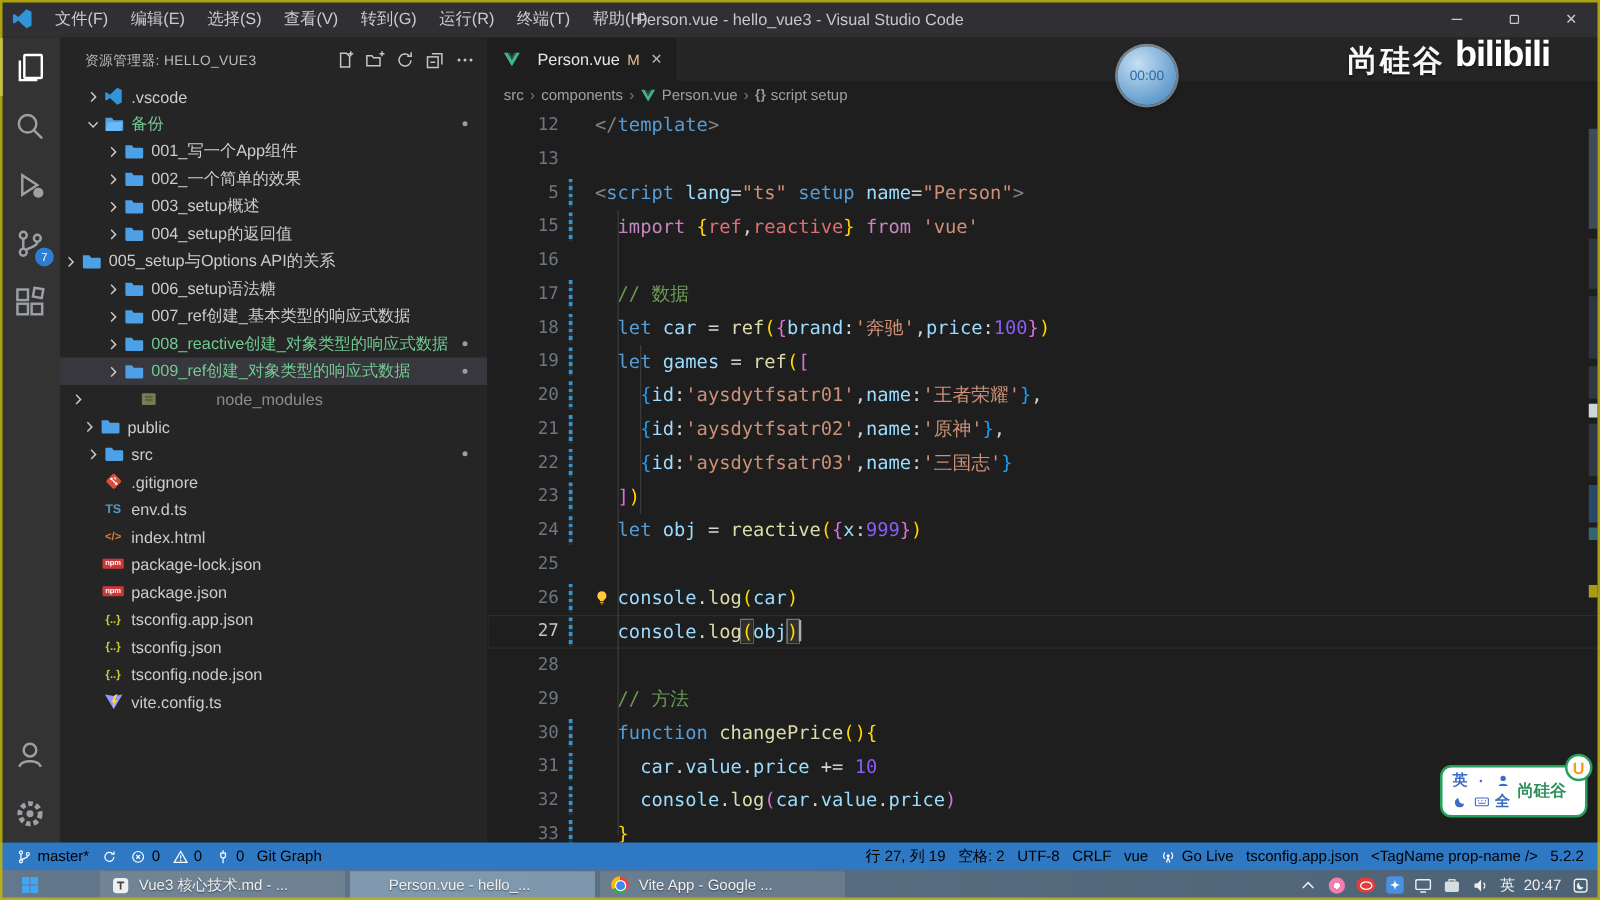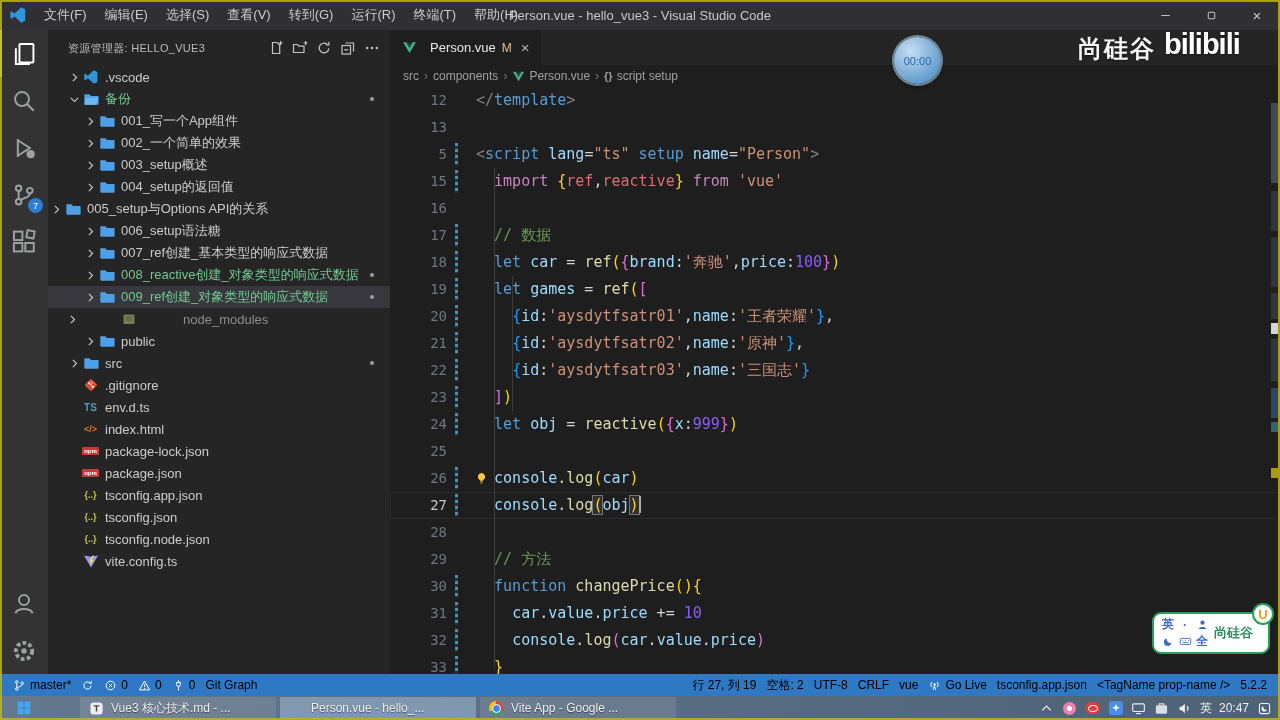--- a/index.html
+++ b/index.html
@@ -364,35 +364,35 @@
             </svg>
           </span>
           <span class="tr-icon">
             <svg class="svgi" width="16" height="16" viewBox="0 0 16 16" style="color:currentColor">
               <path d="M1.3 3.2h5.2l1.4 1.9h6.8a.9.9 0 0 1 .9.9v6.8a.9.9 0 0 1-.9.9H2.2a.9.9 0 0 1-.9-.9z" fill="#4d9fe6"></path>
             </svg>
           </span>
           <span class="tr-label green">009_ref创建_对象类型的响应式数据</span>
           <span class="tr-dot"></span>
         </div>
-        <div class="tree-row" style="padding-left: 16px; gap: 40px;">
+        <div class="tree-row" style="padding-left: 6px; gap: 40px;">
           <span class="tr-chev">
             <svg class="svgi" width="13" height="13" viewBox="0 0 16 16" style="color:currentColor">
               <path d="M6 3.5L10.5 8 6 12.5" stroke="currentColor" stroke-width="1.4" fill="none"></path>
             </svg>
           </span>
           <span class="tr-icon">
             <svg class="svgi" width="16" height="16" viewBox="0 0 16 16" style="color:currentColor">
               <rect x="2.5" y="3.5" width="11" height="9.5" rx="1" fill="#7a7a55"></rect>
               <path d="M5 6.5h6M5 9h6" stroke="#55553c" stroke-width="1.2"></path>
             </svg>
           </span>
           <span class="tr-label dim">node_modules</span>
         </div>
-        <div class="tree-row" style="padding-left: 34px;">
+        <div class="tree-row" style="padding-left: 15px;">
           <span class="tr-chev">
             <svg class="svgi" width="13" height="13" viewBox="0 0 16 16" style="color:currentColor">
               <path d="M6 3.5L10.5 8 6 12.5" stroke="currentColor" stroke-width="1.4" fill="none"></path>
             </svg>
           </span>
           <span class="tr-icon">
             <svg class="svgi" width="16" height="16" viewBox="0 0 16 16" style="color:currentColor">
               <path d="M1.3 3.2h5.2l1.4 1.9h6.8a.9.9 0 0 1 .9.9v6.8a.9.9 0 0 1-.9.9H2.2a.9.9 0 0 1-.9-.9z" fill="#4d9fe6"></path>
             </svg>
           </span>

